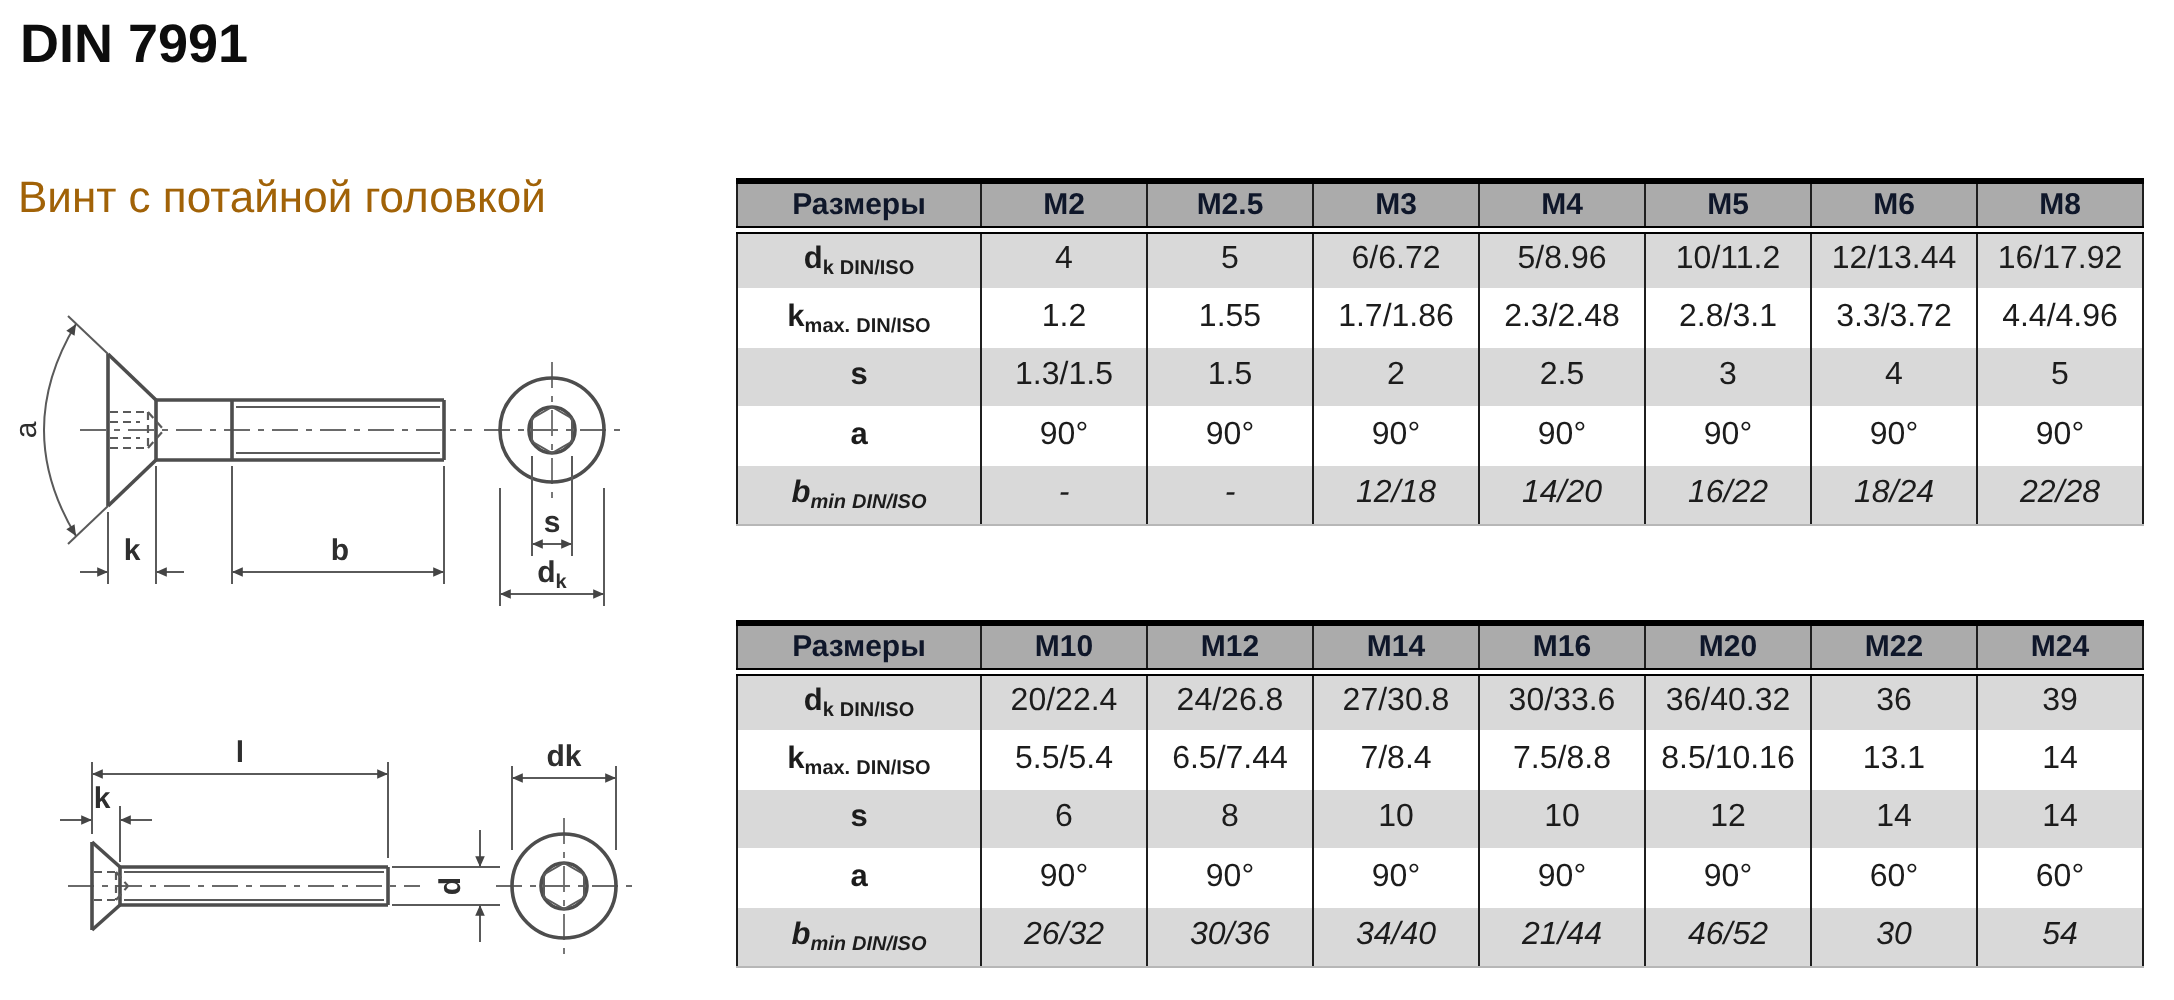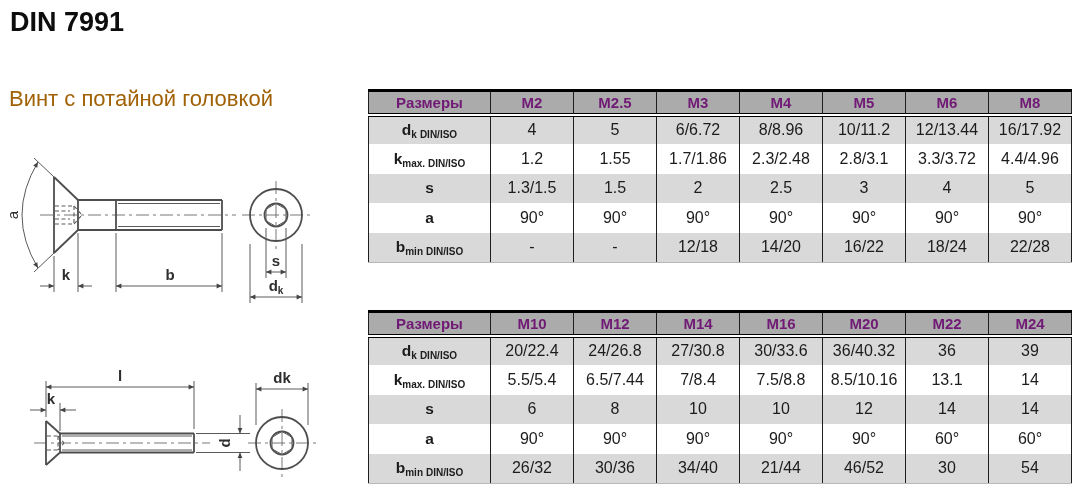--- a/index.html
+++ b/index.html
@@ -27,25 +27,25 @@
     border-left:1.5px solid var(--grid);
     border-right:1.5px solid var(--grid);
     text-align:center;vertical-align:middle;
     color:var(--text);
     overflow:hidden;white-space:nowrap;
   }
   .dim-table th{
     background:var(--header-bg);
     border-top:3px solid #000;
     border-bottom:4px double #000;
-    font-size:15px;font-weight:bold;height:24px;color:#701a75;
+    font-size:15px;font-weight:bold;height:24px;color:#0f172a;
   }
   .dim-table td{height:29.5px;font-size:16px;background:var(--row-bg);}
   .dim-table tr.shade td{background:var(--row-alt-bg);}
-  .dim-table tr:last-child td{border-bottom:1.5px solid #b7b7b7;}
+  .dim-table tr:last-child td{border-bottom:1.5px solid #b7b7b7;font-style:italic;}
   .dim-table th.label-col,.dim-table td.label-col{width:122px;}
   .lb{font-weight:bold;font-size:15.5px;}
   .ls{font-weight:bold;font-size:10px;position:relative;top:3px;}
   .ln{font-weight:bold;font-size:10px;position:relative;top:3px;margin-left:3px;}
 
   
   .drawing{position:absolute;}
   #drawing-front{left:4px;top:150px;}
   #drawing-length{left:4px;top:343px;}
   .obj{stroke:var(--line);stroke-width:1.8;fill:none;}
@@ -225,21 +225,21 @@
           <th>M6</th>
           <th>M8</th>
         </tr>
       </thead>
       <tbody>
         <tr class="shade">
           <td class="label-col"><span class="lb">d</span><span class="ls">k</span><span class="ln">DIN/ISO</span></td>
           <td>4</td>
           <td>5</td>
           <td>6/6.72</td>
-          <td>8/8.96</td>
+          <td>5/8.96</td>
           <td>10/11.2</td>
           <td>12/13.44</td>
           <td>16/17.92</td>
         </tr>
         <tr>
           <td class="label-col"><span class="lb">k</span><span class="ls">max.</span><span class="ln">DIN/ISO</span></td>
           <td>1.2</td>
           <td>1.55</td>
           <td>1.7/1.86</td>
           <td>2.3/2.48</td>

